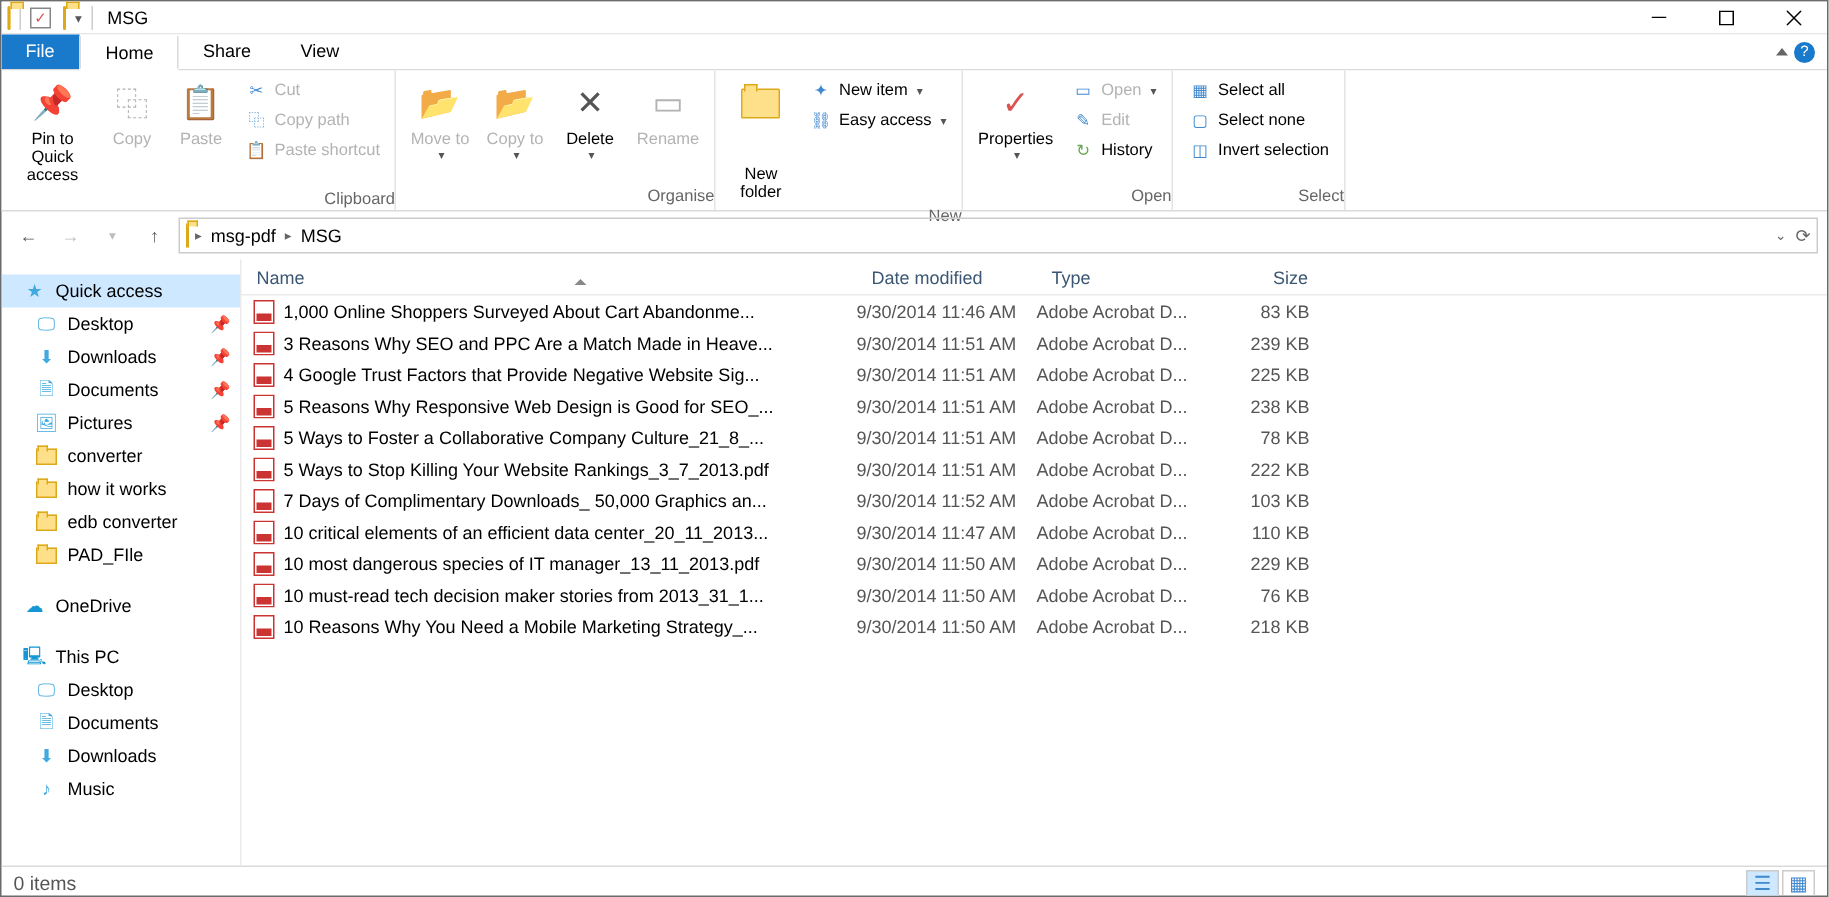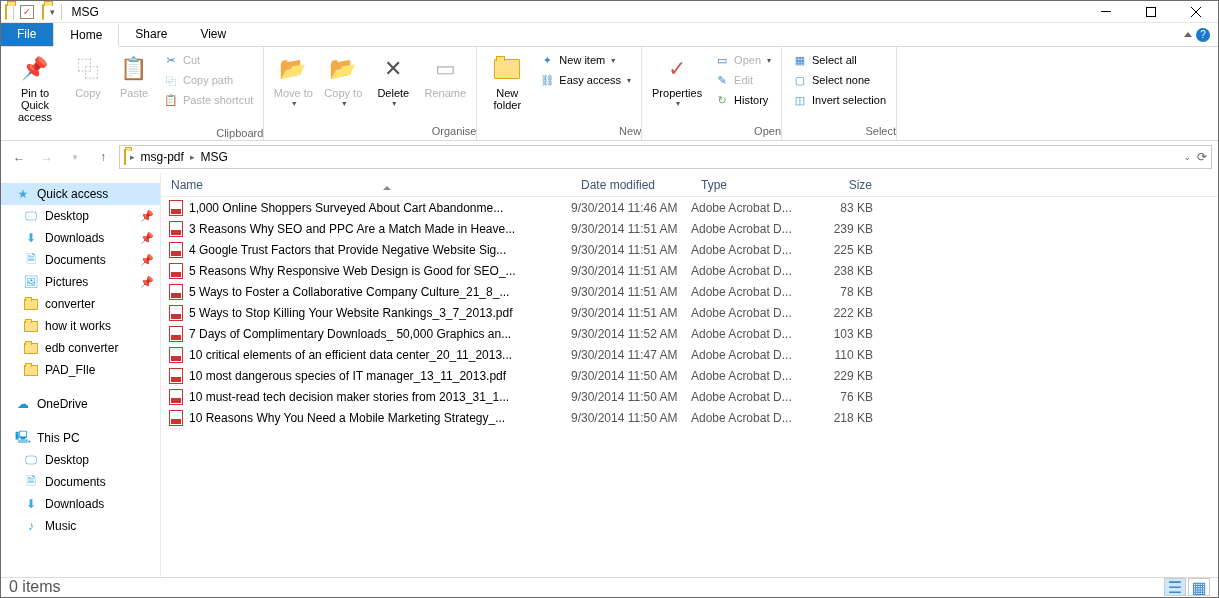--- a/index.html
+++ b/index.html
@@ -74,21 +74,21 @@
   .sort-ind { margin: 0 auto; width: 0; height: 0; border-left: 4px solid transparent; border-right: 4px solid transparent; border-bottom: 4px solid #888; position: relative; top: -6px; }
   .filerow { display: flex; height: 21px; align-items: center; }
   .filerow .fname { width: 410px; display: flex; align-items: center; gap: 6px; padding-left: 8px; font-size: 12px; overflow: hidden; white-space: nowrap; }
   .filerow .fdate { width: 120px; font-size: 12px; color: #555; }
   .filerow .ftype { width: 120px; font-size: 12px; color: #555; }
   .filerow .fsize { width: 70px; text-align: right; font-size: 12px; color: #555; padding-right: 8px; }
   .pdfico { width: 14px; height: 16px; background: #fff; border: 1px solid #c33; position: relative; }
   .pdfico::after { content: ""; position: absolute; left: 1px; right: 1px; bottom: 1px; height: 5px; background: #c33; }
 
   
-  .statusbar { height: 22px; border-top: 1px solid #dadada; display: flex; padding: 0 8px; font-size: 16px; color: #555; }
+  .statusbar { height: 22px; border-top: 1px solid #dadada; display: flex; align-items: center; padding: 0 8px; font-size: 13px; color: #555; }
   .statusbar .viewbtns { margin-left: auto; display: flex; gap: 2px; }
   .viewbtn { width: 22px; height: 18px; border: 1px solid #ccc; display: flex; align-items: center; justify-content: center; color: #4089cf; }
   .viewbtn.active { background: #cde8ff; }
 
   .scissor { transform: rotate(0deg); }
 </style>
 </head>
 <body>
 
 <div class="titlebar">
@@ -186,21 +186,21 @@
       <div class="vbtn disabled" style="width:50px;">
         <div class="ico">▭</div>
         <span>Rename</span>
       </div>
     </div>
     <div class="group-label">Organise</div>
   </div>
 
   <div class="group">
     <div class="group-body">
-      <div class="vbtn" style="width:48px;">
+      <div class="vbtn" style="width:48px;gap:23px;">
         <div class="ico">
             <span class="folder-ico" style="width:26px; height:20px;"></span>
           </div>
         <span>New folder</span>
       </div>
       <div class="hbtns">
         <div class="hbtn">
             <span class="hico">✦</span>
             <span>New item</span>
             <span class="drop">▾</span>

